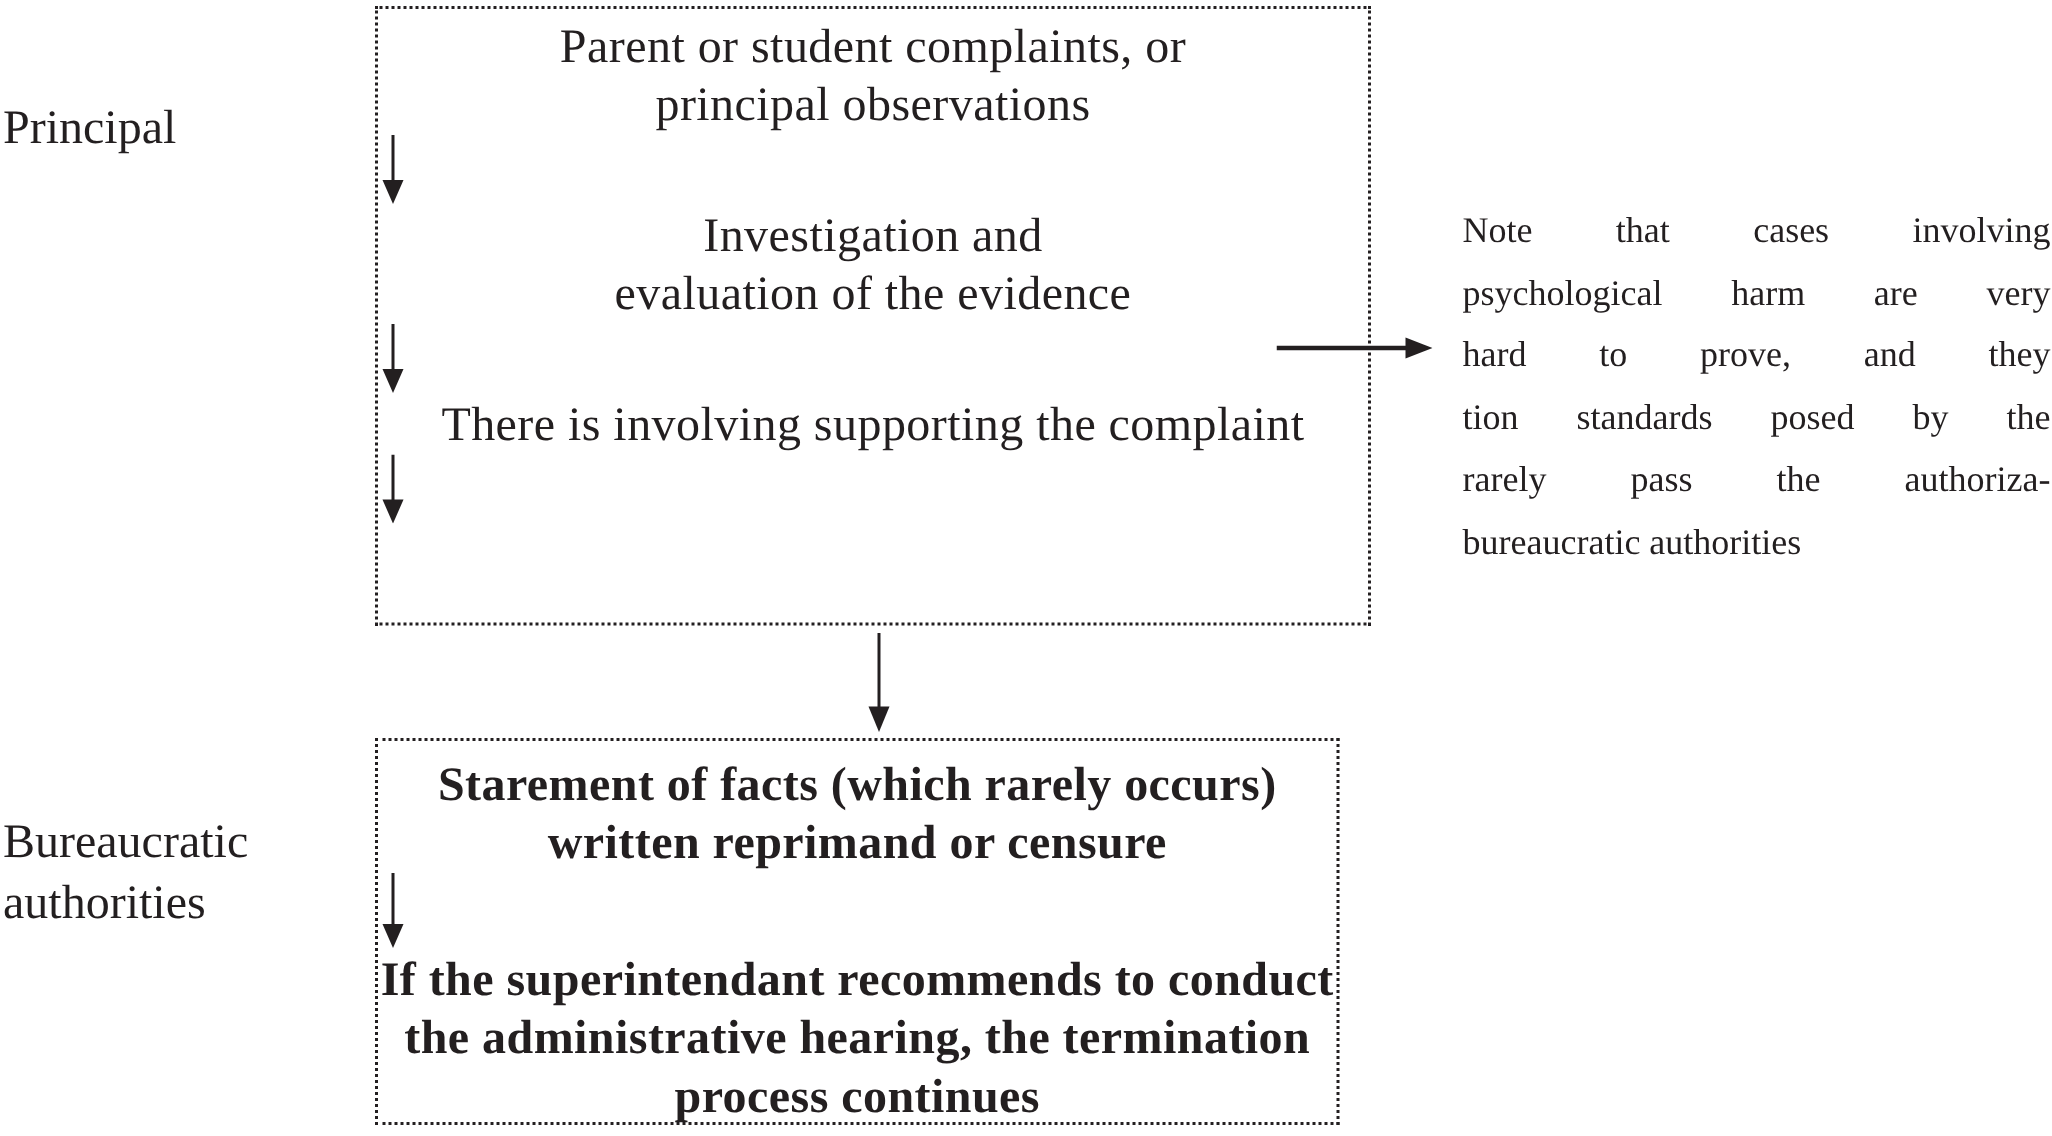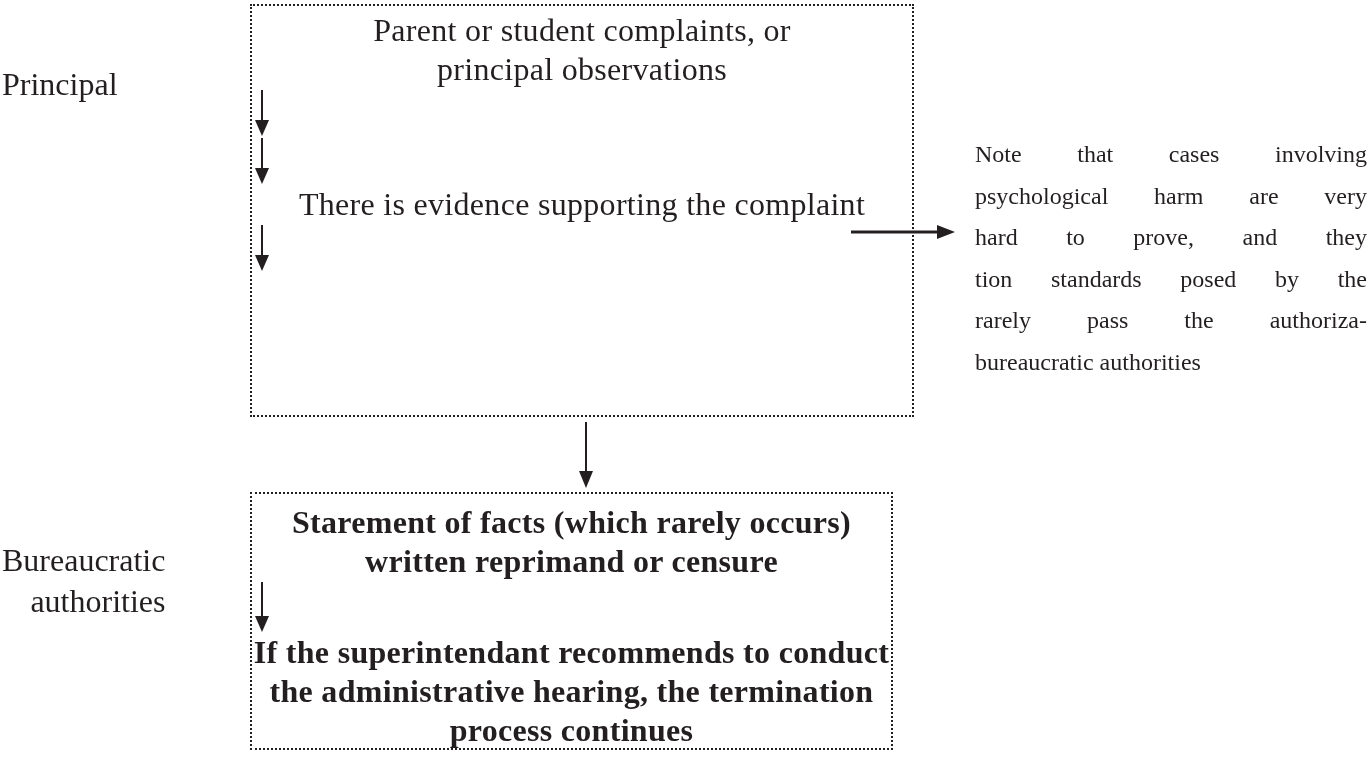--- a/index.html
+++ b/index.html
@@ -10,21 +10,20 @@
     background: #ffffff;
     font-family: "Liberation Serif", "DejaVu Serif", serif;
     color: #231f20;
     overflow: hidden;
   }
   .side-label {
     position: absolute;
     font-size: 32px;
     line-height: 41px;
     white-space: pre-line;
-    text-align: right;
   }
   #lbl-principal { left: 2px; top: 64px; }
   #lbl-bureau   { left: 2px; top: 540px; }
 
   .dotted-box {
     position: absolute;
     border: 2.5px dotted #231f20;
     box-sizing: border-box;
     display: flex;
     flex-direction: column;
@@ -68,27 +67,29 @@
 
   <div class="dotted-box" id="top-box">
     <div class="step">Parent or student complaints, or
 principal observations</div>
 
     <svg class="arrow-down" width="20" height="46" viewBox="0 0 20 46">
       <line x1="10" y1="0" x2="10" y2="31" stroke="#231f20" stroke-width="2"></line>
       <polygon points="3,30 17,30 10,46" fill="#231f20"></polygon>
     </svg>
 
+    <div class="step">Investigation and
+evaluation of the evidence</div>
 
     <svg class="arrow-down" width="20" height="46" viewBox="0 0 20 46">
       <line x1="10" y1="0" x2="10" y2="31" stroke="#231f20" stroke-width="2"></line>
       <polygon points="3,30 17,30 10,46" fill="#231f20"></polygon>
     </svg>
 
-    <div class="step">There is evidence supporting the complaint</div>
+    <div class="step">There is involving supporting the complaint</div>
 
     <svg class="arrow-down" width="20" height="46" viewBox="0 0 20 46">
       <line x1="10" y1="0" x2="10" y2="31" stroke="#231f20" stroke-width="2"></line>
       <polygon points="3,30 17,30 10,46" fill="#231f20"></polygon>
     </svg>
 
   </div>
 
   <svg id="between-arrow" width="20" height="66" viewBox="0 0 20 66">
     <line x1="10" y1="0" x2="10" y2="50" stroke="#231f20" stroke-width="2"></line>

